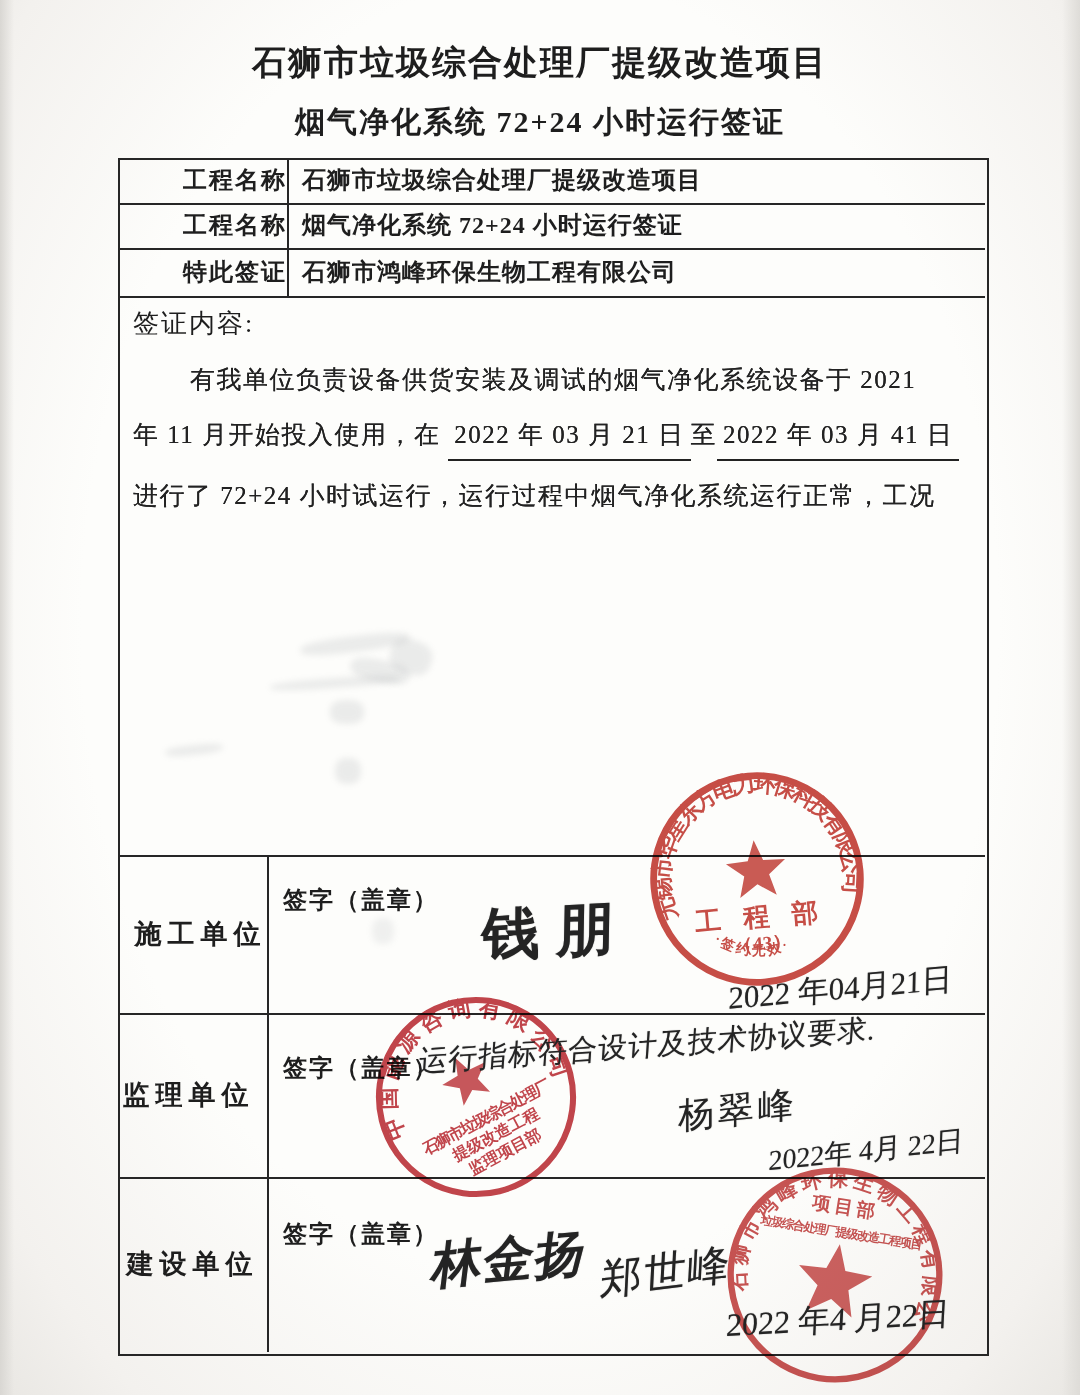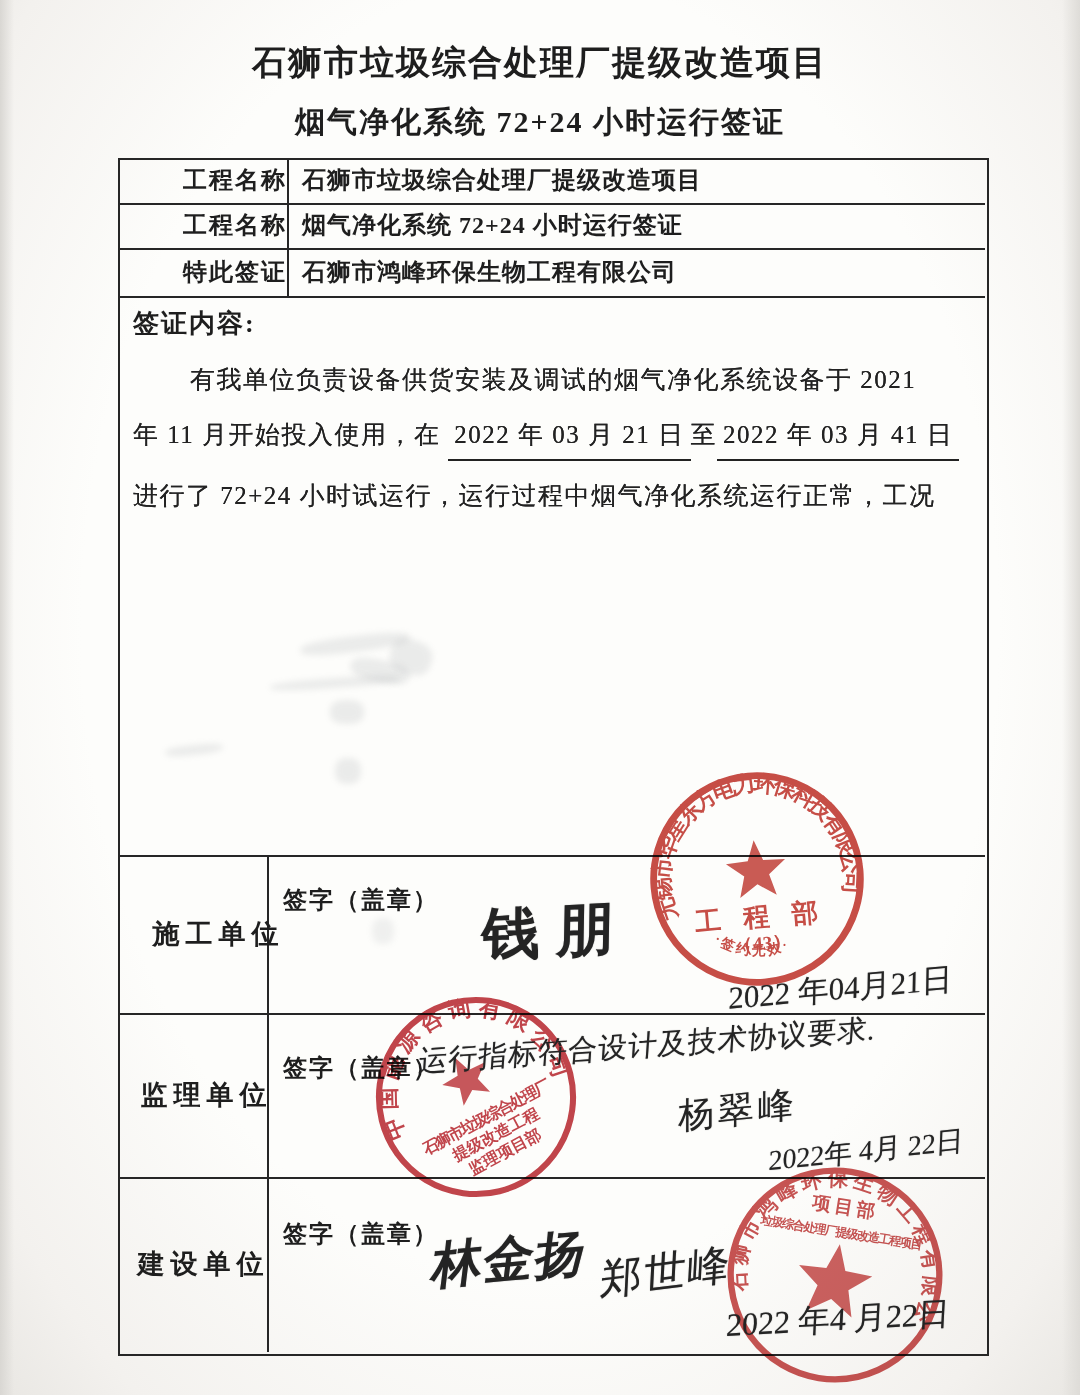--- a/index.html
+++ b/index.html
@@ -26,21 +26,21 @@
   
   .hline,.vline{background:#262626;}
   .hline{height:2px;}
   .vline{width:2px;}
 
   .cell-label{font-weight:700;font-size:24px;text-align:right;letter-spacing:2px;}
   .cell-value{font-size:24px;font-weight:700;letter-spacing:1px;white-space:nowrap;}
   .unit-label{font-weight:700;font-size:27px;text-align:center;letter-spacing:6px;}
   .sign-label{font-size:24px;font-weight:700;letter-spacing:2px;}
 
-  .content-heading{font-size:26px;font-weight:700;letter-spacing:2px;}
+  .content-heading{font-size:26px;font-weight:400;letter-spacing:2px;}
   .para-line{font-size:25px;letter-spacing:1.5px;white-space:nowrap;color:#222;
     text-shadow:0 0 .4px #333;}
   .u-date{border-bottom:2px solid #222;padding:0 6px 11px 6px;}
 
   
   .hw{color:#242424;white-space:nowrap;text-shadow:0 0 1px rgba(20,20,20,.45);}
   .hw-big{font-weight:700;}
 
   
   .stamp{mix-blend-mode:multiply;opacity:.9;}
@@ -90,23 +90,23 @@
 
   <div class="abs ghost" style="left:300px;top:636px;width:110px;height:16px;transform:rotate(-7deg);"></div>
   <div class="abs ghost" style="left:350px;top:660px;width:60px;height:22px;transform:rotate(12deg);"></div>
   <div class="abs ghost" style="left:270px;top:678px;width:130px;height:10px;transform:rotate(-4deg);"></div>
   <div class="abs ghost" style="left:330px;top:700px;width:34px;height:24px;"></div>
   <div class="abs ghost" style="left:390px;top:640px;width:42px;height:34px;transform:rotate(20deg);"></div>
   <div class="abs ghost" style="left:165px;top:745px;width:58px;height:10px;transform:rotate(-6deg);"></div>
   <div class="abs ghost" style="left:335px;top:758px;width:26px;height:26px;"></div>
   <div class="abs ghost" style="left:372px;top:918px;width:22px;height:26px;opacity:.12;"></div>
 
-  <div class="abs unit-label" style="left:136px;top:855px;width:165px;line-height:158px;">施工单位</div>
-  <div class="abs unit-label" style="left:132px;top:1013px;width:149px;line-height:164px;">监理单位</div>
-  <div class="abs unit-label" style="left:118px;top:1177px;width:149px;line-height:175px;padding-left:11px;">建设单位</div>
+  <div class="abs unit-label" style="left:118px;top:855px;width:165px;line-height:158px;">施工单位</div>
+  <div class="abs unit-label" style="left:114px;top:1013px;width:149px;line-height:164px;">监理单位</div>
+  <div class="abs unit-label" style="left:118px;top:1177px;width:149px;line-height:175px;">建设单位</div>
 
   <div class="abs sign-label" style="left:283px;top:884px;">签字（盖章）</div>
   <div class="abs sign-label" style="left:283px;top:1052px;">签字（盖章）</div>
   <div class="abs sign-label" style="left:283px;top:1218px;">签字（盖章）</div>
 
   <svg class="abs stamp" style="left:640px;top:762px;transform:rotate(-5deg);" width="234" height="234" viewBox="0 0 240 240">
     <g fill="none" stroke="#c23a33">
       <circle cx="120" cy="120" r="106" stroke-width="7"></circle>
     </g>
     <defs>

